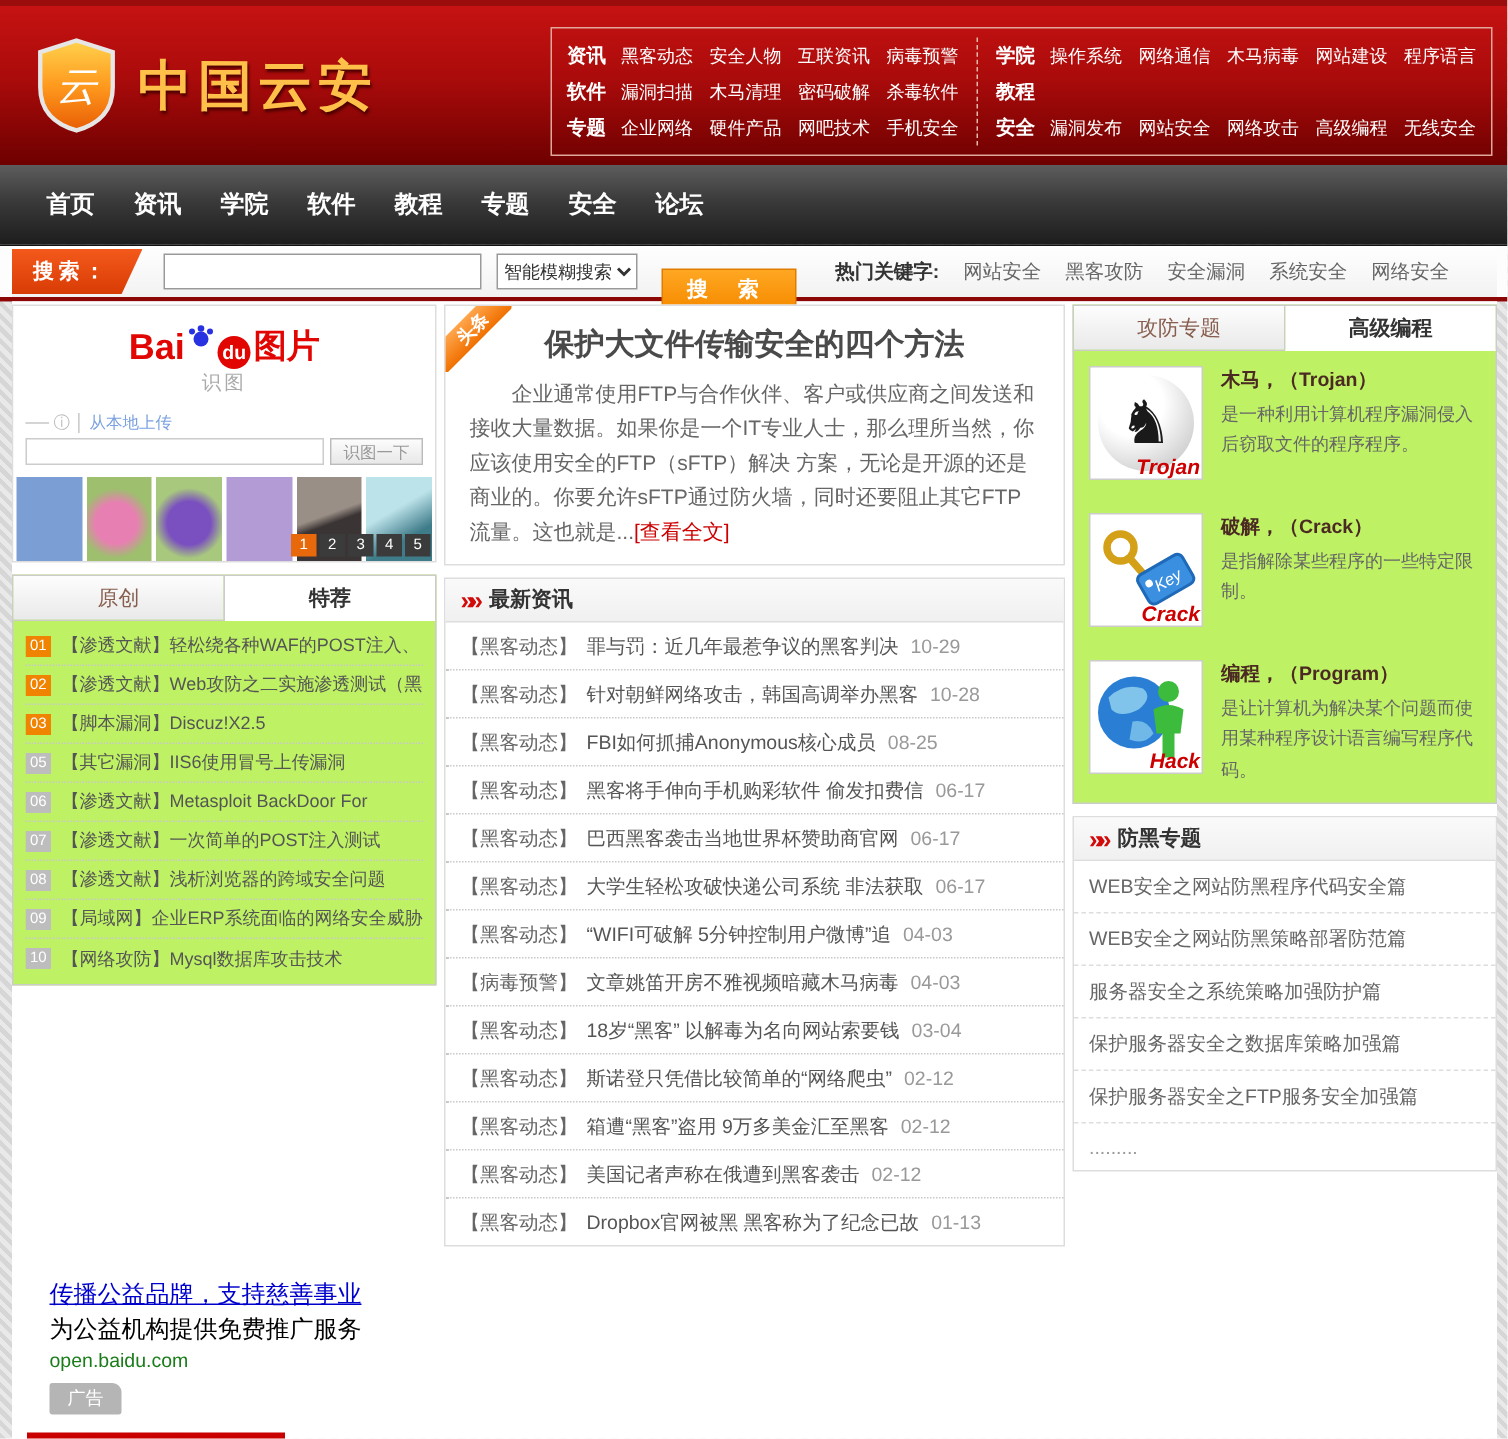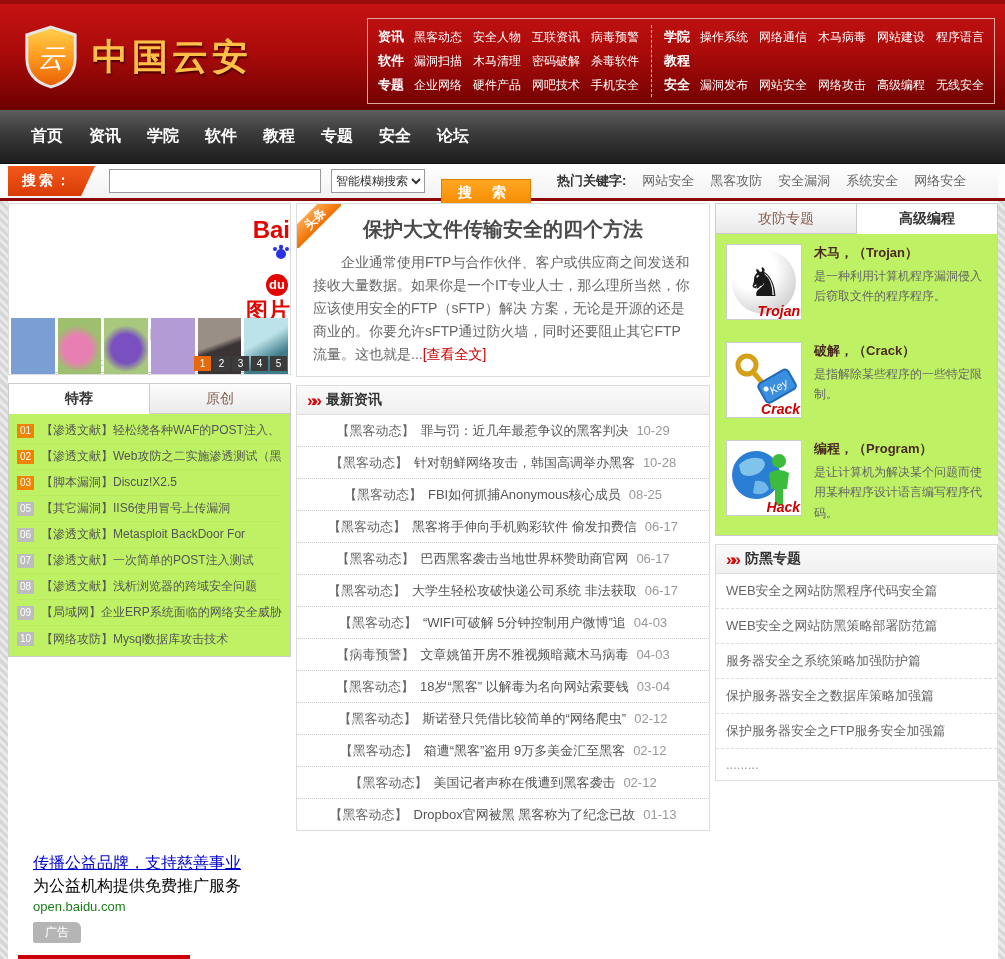--- a/index.html
+++ b/index.html
@@ -42,21 +42,21 @@
   .page{ width:990px; margin-left:8px; background:#fff; }
   .content{ display:flex; gap:5px; padding:2px 0 6px 0; background:#fff; }
   .col-left{ width:283px; }
   .col-mid{ width:414px; }
   .col-right{ width:283px; }
 
   
   .slide-box{ border:1px solid #ddd; }
   .slide-title{ background:#f08136; color:#fff; font-size:14px; text-align:center; height:26px; line-height:26px; }
   .slide-body{ height:170px; background:#fff; position:relative; overflow:hidden; }
-  .bd-logo-row{ display:flex; justify-content:center; align-items:flex-end; margin-top:12px;flex-direction:column; }
+  .bd-logo-row{ display:flex; justify-content:center; align-items:flex-end; margin-top:12px; }
   .bd-bai{ color:#e10602; font-size:24px; font-weight:bold; }
   .bd-du{ background:#e10602; color:#fff; font-size:13px; font-weight:bold; width:22px; height:22px; border-radius:50%; text-align:center; line-height:22px; margin:0 2px; }
   .bd-pic{ color:#e10602; font-size:22px; font-weight:bold; }
   .bd-paw{ margin:0 0 14px 2px; }
   .bd-shitu{ text-align:center; color:#aaa; font-size:13px; letter-spacing:2px; }
   .bd-upload-row{ margin:10px 8px 0; color:#bbb; font-size:11px; }
   .bd-upload-row a{ color:#7aa1e0; }
   .bd-search-row{ display:flex; margin:3px 8px 0; }
   .bd-search-input{ flex:1; height:18px; border:1px solid #ccc; }
   .bd-search-btn{ border:1px solid #bbb; background:linear-gradient(#fcfcfc,#e8e8e8); color:#999; font-size:11px; padding:0 8px; margin-left:4px; }
@@ -90,21 +90,21 @@
   .ribbon i{ position:absolute; left:-26px; top:6px; width:88px; transform:rotate(-45deg); background:linear-gradient(180deg,#ffa64d,#f07000); color:#fff; font-size:12px; font-weight:bold; font-style:normal; text-align:center; line-height:18px; }
   .headline h1{ text-align:center; font-size:20px; color:#4a4a4a; margin-bottom:8px; }
   .headline p{ font-size:14px; color:#666; line-height:1.65; text-indent:2em; }
   .more-link{ color:#cc0000; }
 
   
   .list-box{ border:1px solid #ddd; margin-top:8px; background:#fff; }
   .list-head{ background:linear-gradient(180deg,#fafafa,#f0f0f0); border-bottom:1px solid #ddd; padding:5px 10px; display:flex; align-items:center; }
   .marker{ color:#d20a0a; font-weight:bold; font-size:17px; letter-spacing:-4px; margin-right:8px; line-height:1; }
   .list-head b{ color:#333; font-size:14px; }
-  .news-item{ padding:6.5px 10px; border-bottom:1px dotted #c8c8c8; font-size:13px; white-space:nowrap; overflow:hidden;text-align:center; }
+  .news-item{ padding:6.5px 10px; border-bottom:1px dotted #c8c8c8; font-size:13px; white-space:nowrap; overflow:hidden; }
   .news-item:last-child{ border-bottom:none; }
   .news-item .tag{ color:#666; margin-right:6px; }
   .news-item .t{ color:#555; }
   .news-item .d{ color:#999; margin-left:8px; }
 
   
   .topic-item{ display:flex; padding:10px 10px 12px; }
   .topic-img{ width:76px; height:76px; border:1px solid #ccc; padding:2px; position:relative; flex-shrink:0; background:#fff; }
   .topic-caption{ position:absolute; right:1px; bottom:0; color:#cc0000; font-weight:bold; font-size:14px; font-style:italic; }
   .topic-txt{ margin-left:12px; }
@@ -238,22 +238,22 @@
               <a>2</a>
               <a>3</a>
               <a>4</a>
               <a>5</a>
             </div>
         </div>
       </div>
 
       <div class="tab-box">
         <div class="tab-head">
+          <div class="tab">原创</div>
           <div class="tab active">特荐</div>
-          <div class="tab">原创</div>
         </div>
         <div class="rank-list">
 
             <div class="rank-item hot">
               <span class="rank-num">01</span>
               <a><span class="tag">【渗透文献】</span><span class="t">轻松绕各种WAF的POST注入、</span></a>
             </div>
 
             <div class="rank-item hot">
               <span class="rank-num">02</span>

